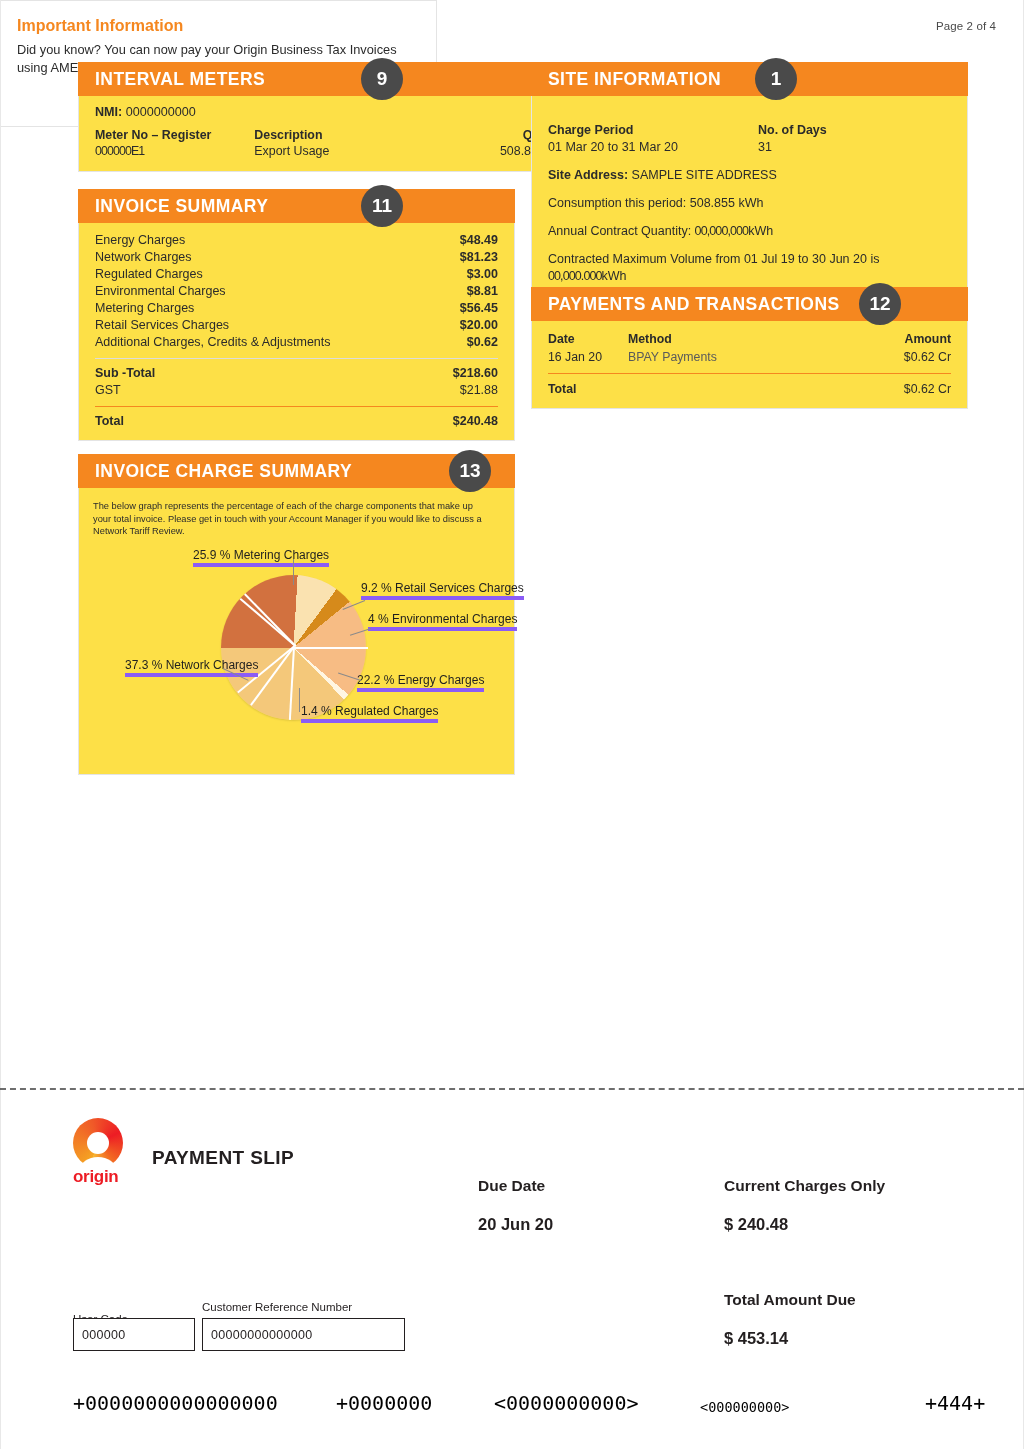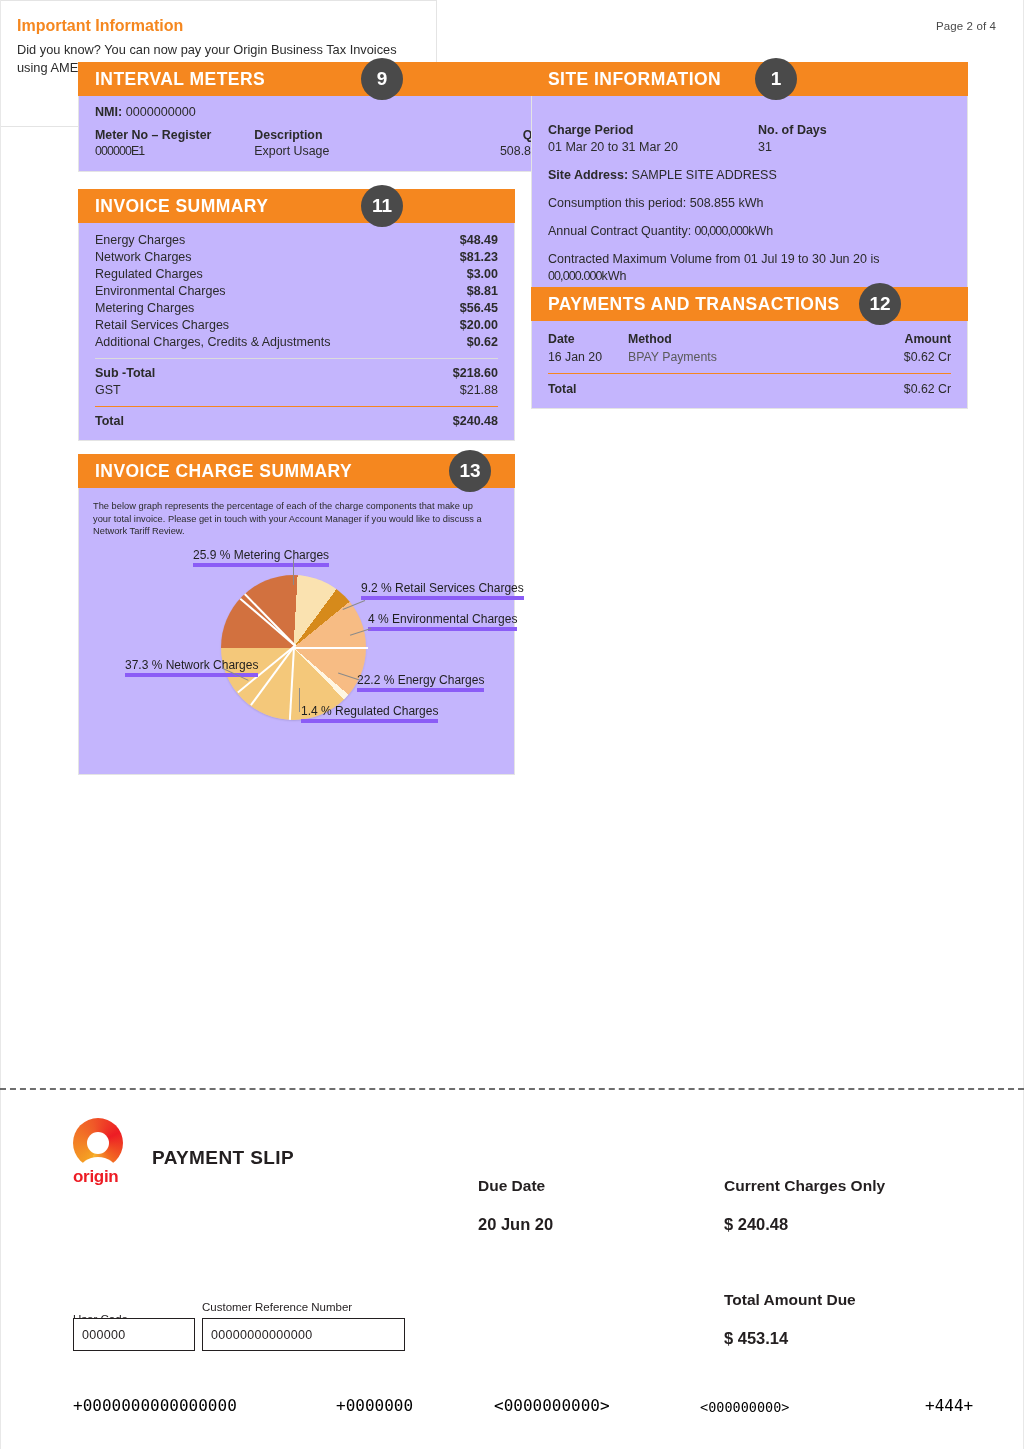--- a/index.html
+++ b/index.html
@@ -41,21 +41,21 @@
     position: absolute;
     width: 42px; height: 42px; border-radius: 50%;
     background: #4a4a4a; color: #fff;
     font-size: 19px; font-weight: bold;
     display: flex; align-items: center; justify-content: center;
     top: -4px;
     z-index: 5;
   }
   .panel-body {
     border: 1px solid #e4e4e4; border-top: none;
-    background: #c4b5fd;
+    background: #fde047;
     padding: 10px 16px 12px 16px;
     font-size: 12.4px; color: #2b2b2b;
   }
 
   
   #interval-meters { left: 78px; top: 62px; width: 512px; }
   #interval-meters .panel-body { padding: 9px 16px 13px 16px; }
   .nmi-row { font-size: 12.6px; margin-bottom: 9px; }
   .nmi-row b { font-weight: bold; }
   .mtr-grid { display: grid; grid-template-columns: 1fr 1fr 1fr; font-size: 12.4px; }
@@ -146,21 +146,21 @@
   .fld-lbl { position: absolute; font-size: 11.5px; color: #231f20; }
   .fld-box {
     position: absolute; border: 1px solid #231f20; background: #fff;
     display: flex; align-items: center; padding-left: 8px;
     font-size: 12.5px; color: #231f20; letter-spacing: .3px;
   }
 
   .ocr {
     position: absolute; bottom: 34px;
     font-family: "DejaVu Sans Mono", monospace;
-    font-size: 16px; color: #000; white-space: nowrap;
+    font-size: 20px; color: #000; white-space: nowrap;
   }
   .ocr-sm { font-size: 13.5px; }
 </style>
 </head>
 <body>
 
 <div class="page">
   <div class="page-edge-l"></div>
   <div class="page-edge-r"></div>
 

